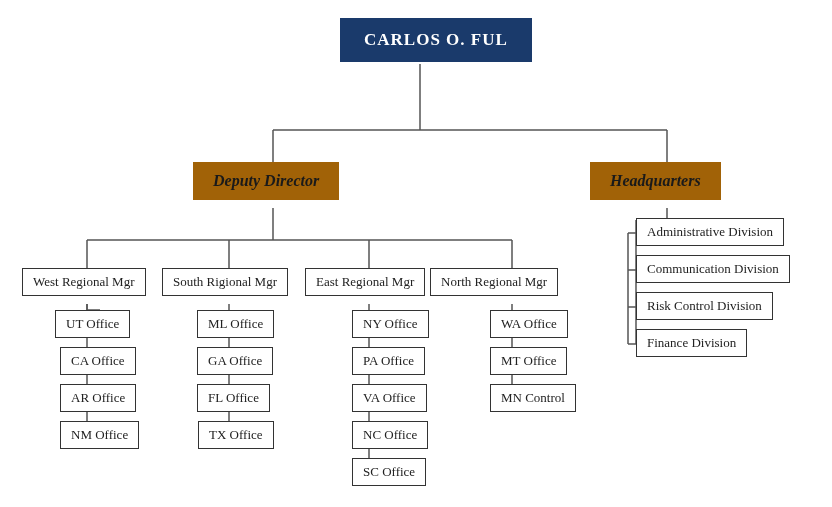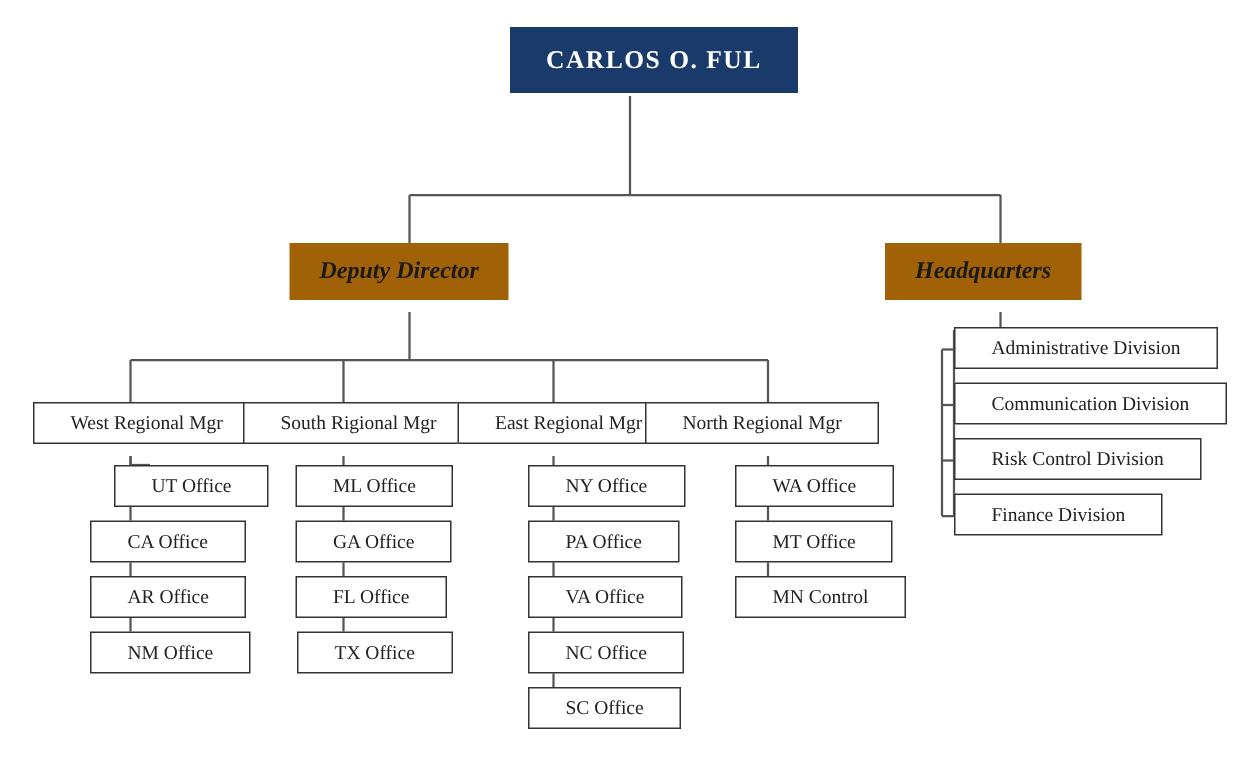--- a/index.html
+++ b/index.html
@@ -27,21 +27,21 @@
     }
 
     .node {
       position: absolute;
       text-align: center;
       font-size: 13px;
     }
 
     .node-box {
       border: 1.5px solid #333;
-      padding: 5px 24px;
+      padding: 5px 10px;
       background: #fff;
       white-space: nowrap;
       font-size: 13px;
       color: #222;
     }
 
     .node-box.gold {
       background: #a16207;
       border: none;
       font-weight: bold;
@@ -141,21 +141,21 @@
   <div class="node" style="left:162px; top:268px;text-align:center;">
     <div class="node-box">South Rigional Mgr</div>
   </div>
   <div class="node" style="left:305px; top:268px;">
     <div class="node-box">East Regional Mgr</div>
   </div>
   <div class="node" style="left:430px; top:268px;">
     <div class="node-box">North Regional Mgr</div>
   </div>
 
-  <div class="node" style="left:76px; top:310px;">
+  <div class="node" style="left:55px; top:310px;">
     <div class="node-box">UT Office</div>
   </div>
   <div class="node" style="left:60px; top:347px;">
     <div class="node-box">CA Office</div>
   </div>
   <div class="node" style="left:60px; top:384px;">
     <div class="node-box">AR Office</div>
   </div>
   <div class="node" style="left:60px; top:421px;">
     <div class="node-box">NM Office</div>

